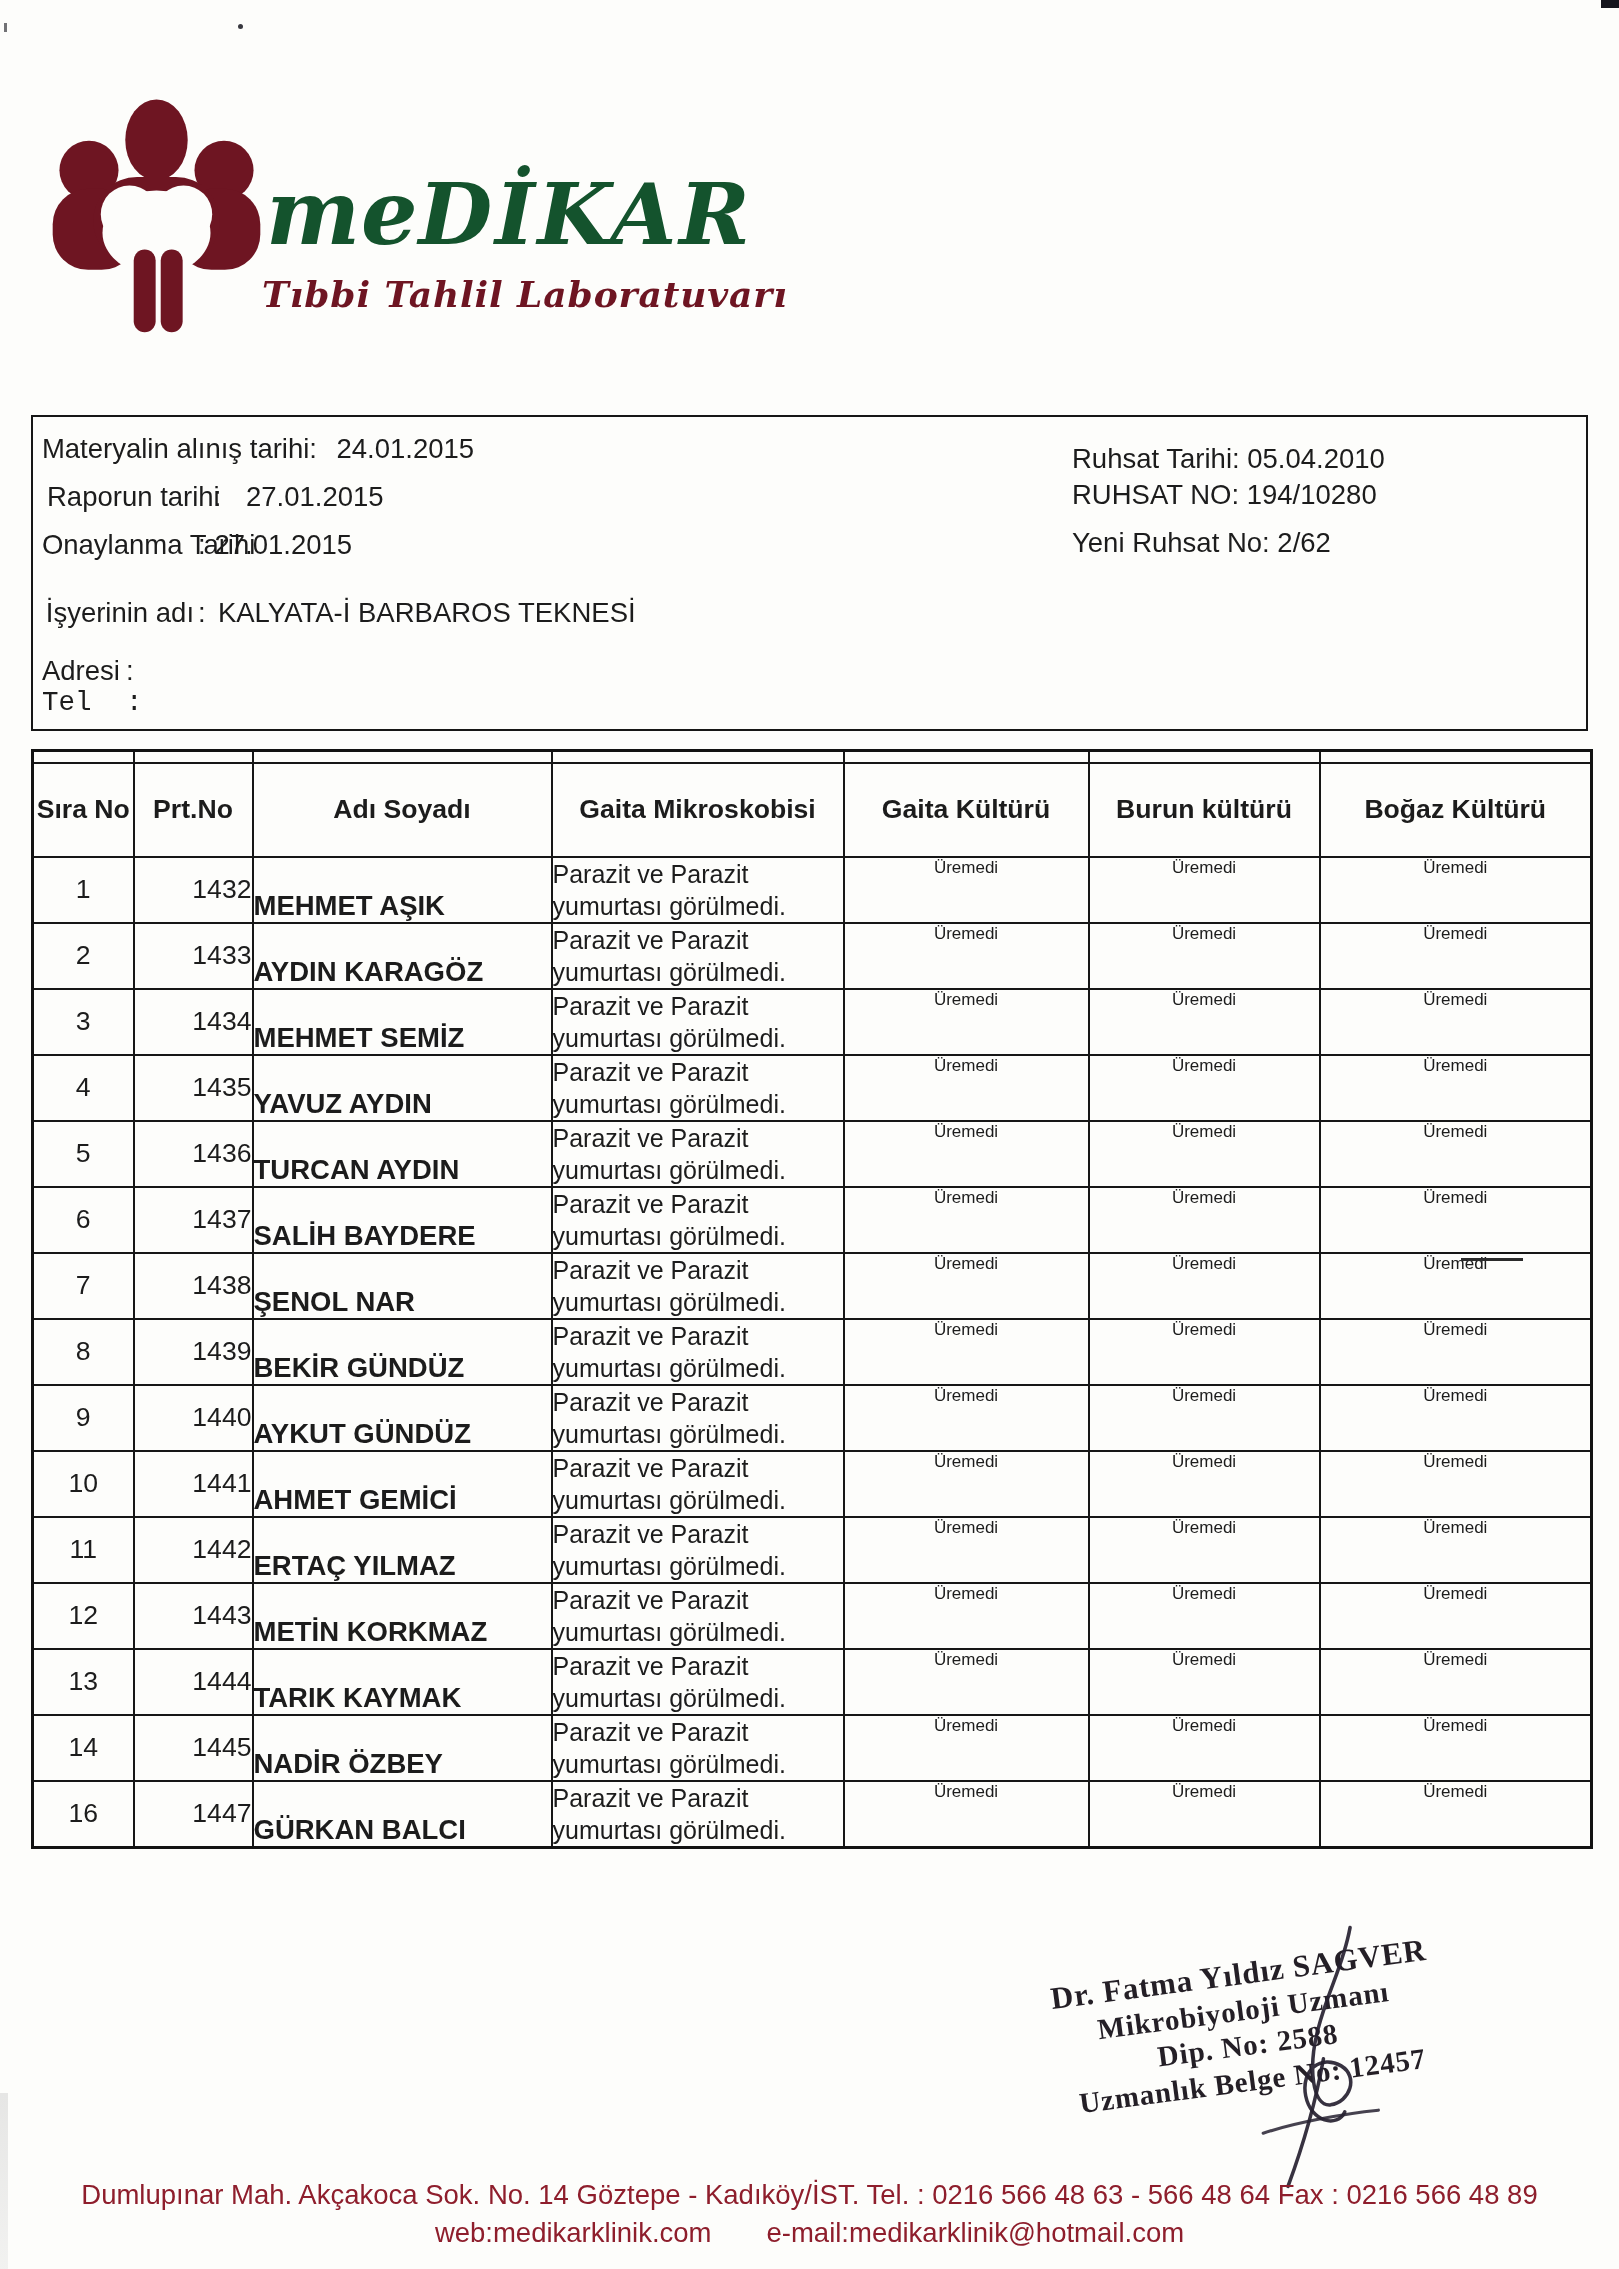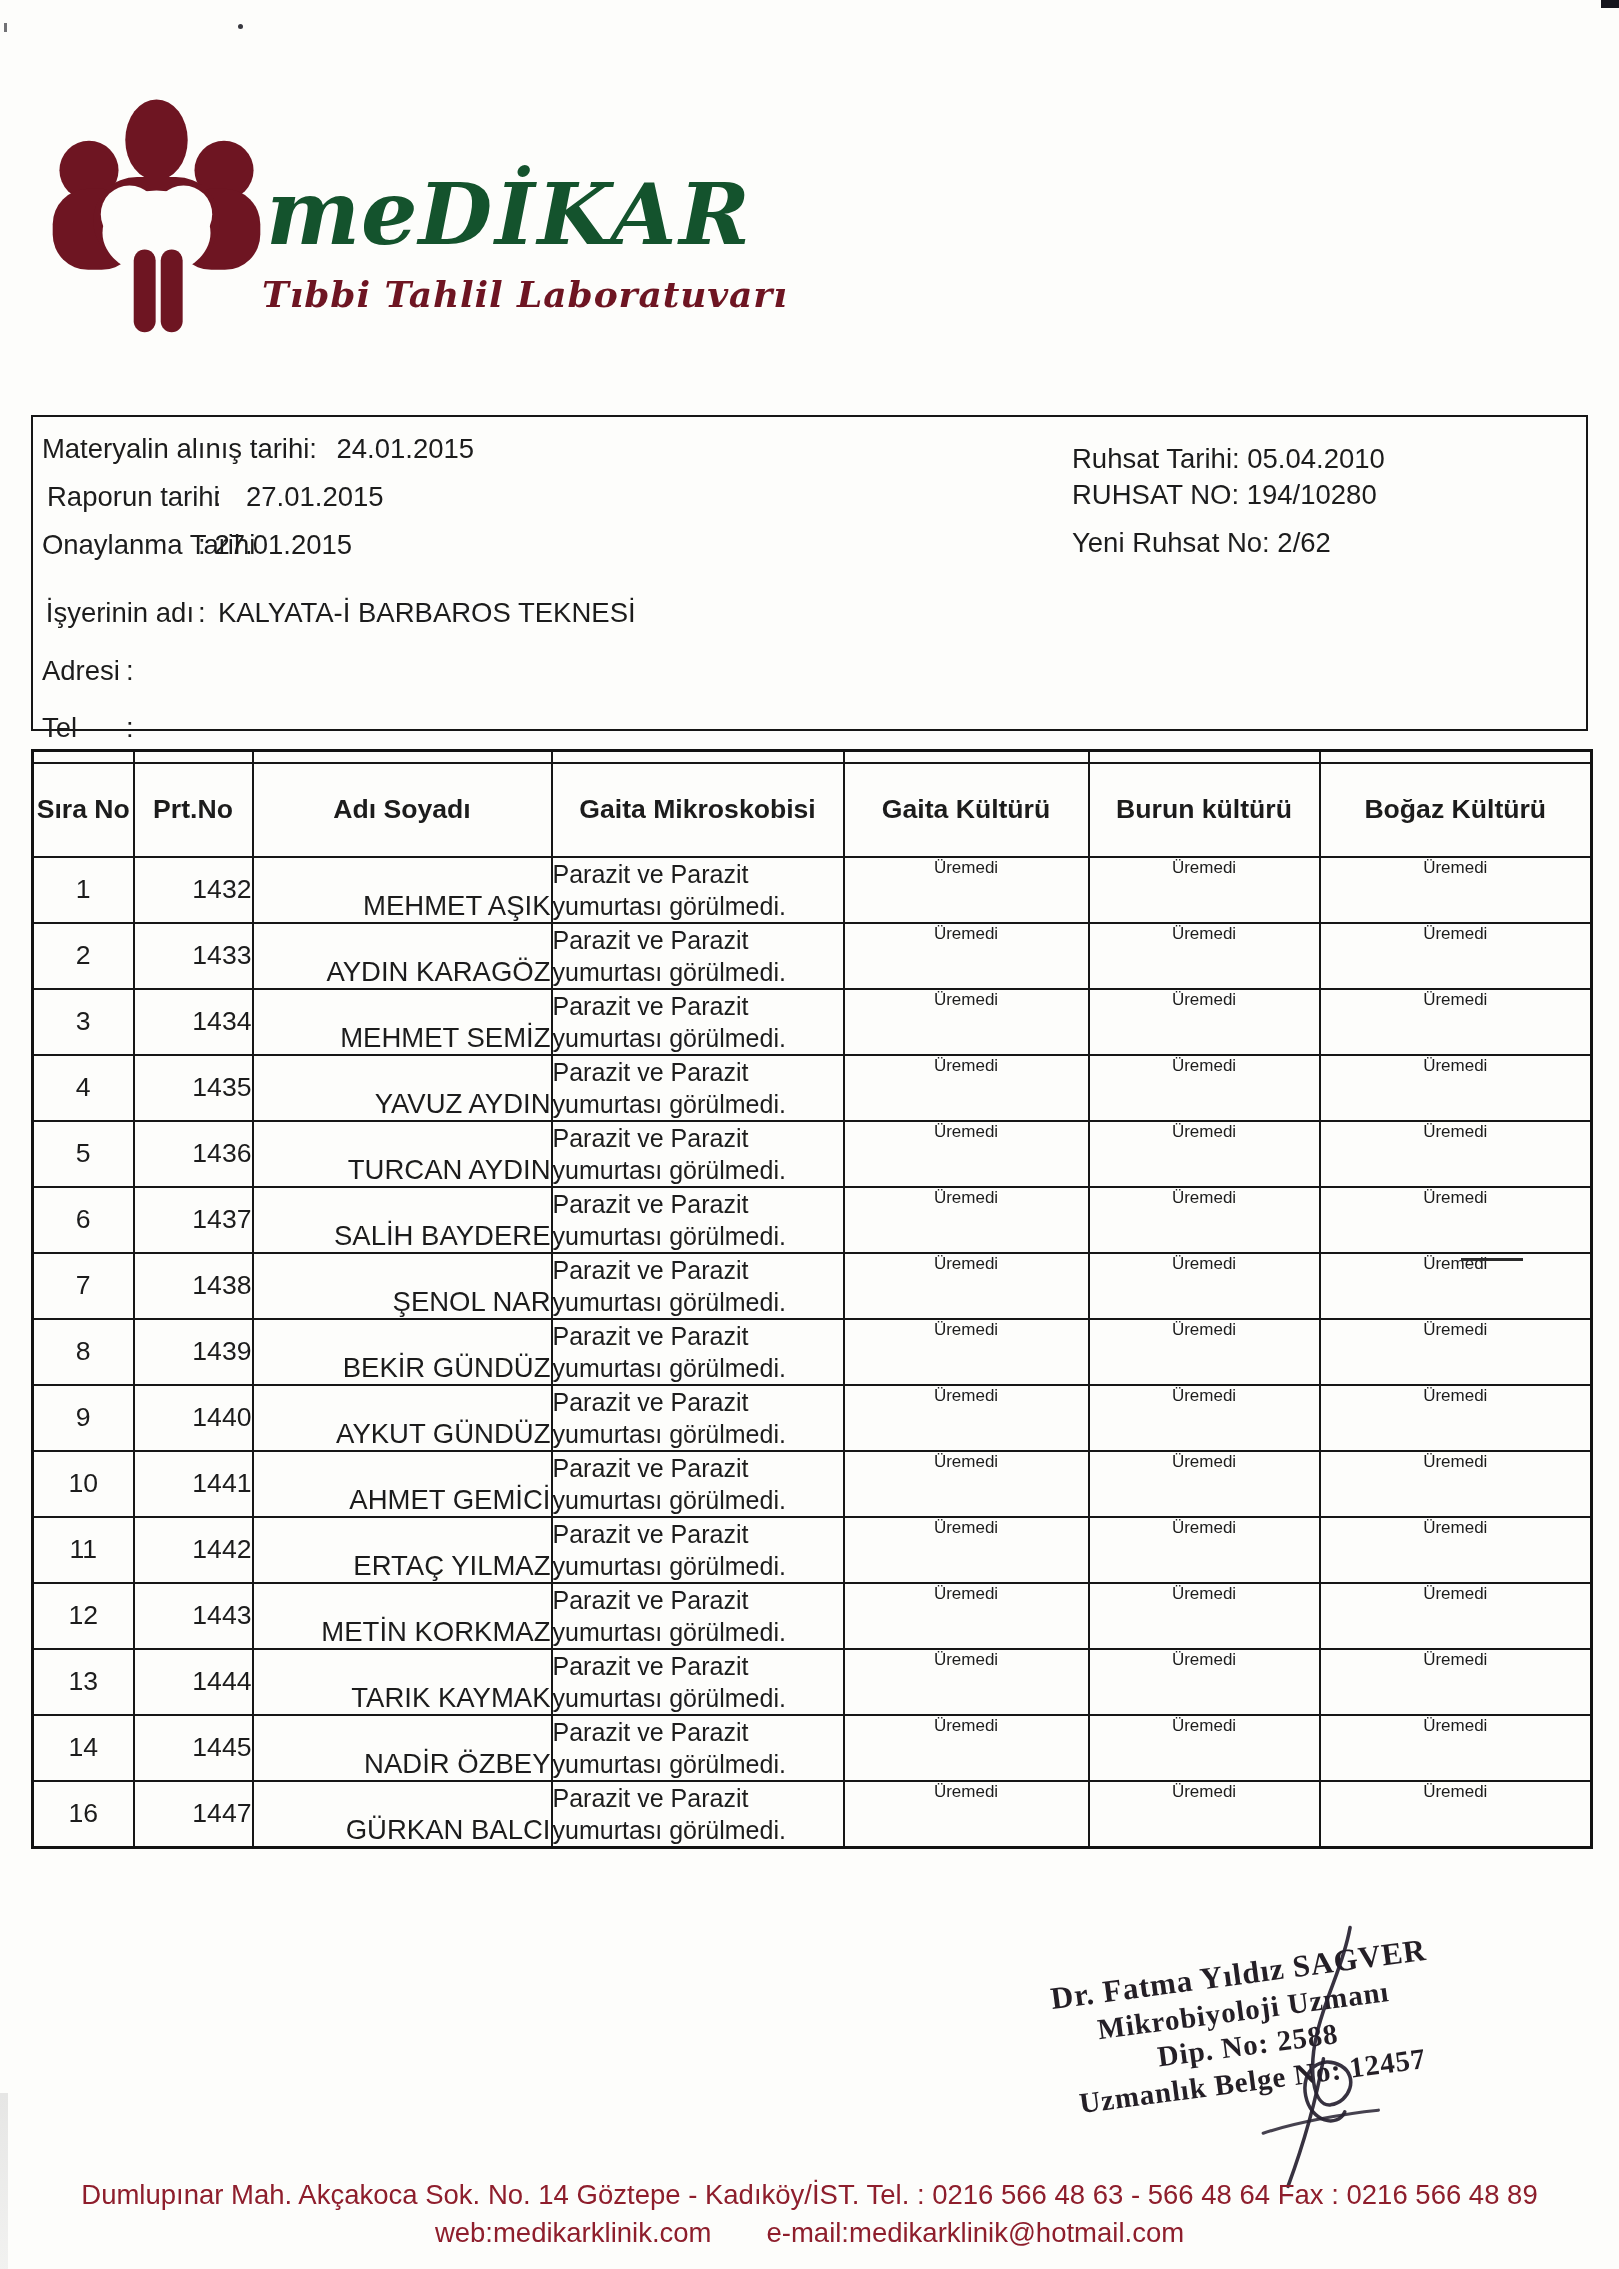--- a/index.html
+++ b/index.html
@@ -31,21 +31,21 @@
   }
   .info-row{position:absolute;left:8.9px;white-space:nowrap;font-size:27.5px;}
   .info-row .lbl{display:inline-block;}
   .info-row .sep{display:inline-block;}
   .info-row .val{display:inline-block;}
   .r1{top:16px;} .r1 .lbl{margin-right:19.5px;}
   .r2{top:64px;left:14px;} .r2 .lbl{width:149px;} .r2 .sep{width:43px;text-align:center;} .r2 .val{margin-left:7px;}
   .r3{top:112px;} .r3 .lbl{width:156px;} .r3 .sep{margin-right:8.9px;}
   .r4{top:180px;text-align:center;} .r4 .lbl{width:156px;} .r4 .sep{margin-right:12.4px;}
   .r5{top:238px;} .r5 .lbl{width:84px;} 
-  .r6{top:295px;} .r6 .lbl{width:84px;}
+  .r6{top:270px;font-family:Liberation Mono, monospace;} .r6 .lbl{width:84px;}
   .lic-line{position:absolute;left:1039px;white-space:nowrap;font-size:27.5px;}
   .lic1{top:26px;} .lic2{top:62px;} .lic3{top:110px;}
 
   
   .report-table{
     position:absolute;left:31px;top:749px;
     border-collapse:collapse;table-layout:fixed;
     width:1558px;
     font-size:26px;
   }
@@ -56,21 +56,21 @@
   .report-table{border:3.5px solid #121212;}
   .strip-row td{height:9.8px;}
   .head-row th{
     height:92px;font-weight:bold;font-size:26.6px;
     text-align:center;vertical-align:middle;line-height:1.25;
     background:transparent;
   }
   .data-row td{height:64px;}
   .c-no{text-align:center;vertical-align:middle;font-size:26.6px;}
   .c-prt{text-align:right;vertical-align:middle;font-size:26.6px;border-radius:11px;}
-  .c-name{text-align:right;vertical-align:bottom;font-size:27.5px;padding-bottom:4.4px;}
+  .c-name{text-align:left;vertical-align:bottom;font-size:27.5px;padding-bottom:4.4px;font-weight:bold;}
   .c-micro{vertical-align:middle;font-size:25px;line-height:32px;padding-left:5.3px;}
   .c-micro .ml{display:block;white-space:nowrap;}
   .c-res{text-align:center;vertical-align:top;font-size:17px;padding-top:9.8px;}
 
   
   .stamp{
     position:absolute;left:953px;top:1955px;width:585px;
     transform:rotate(-7.5deg);
     font-family:"Liberation Serif", serif;font-weight:bold;
     font-size:29px;line-height:1.22;color:#241f26;text-align:center;

